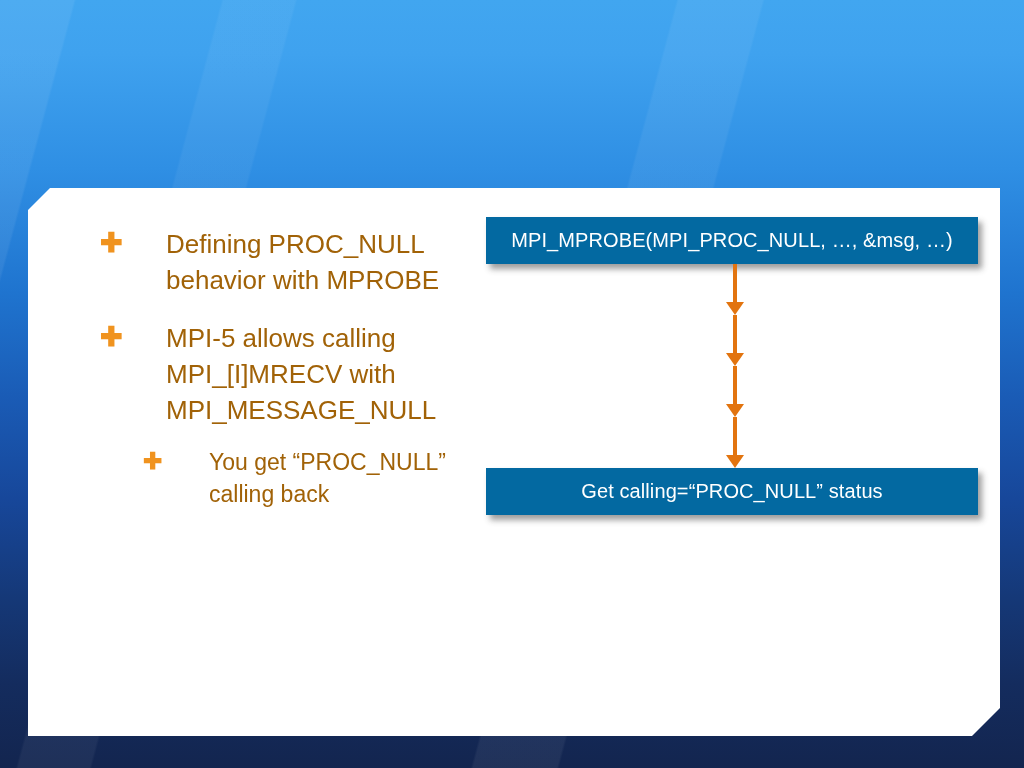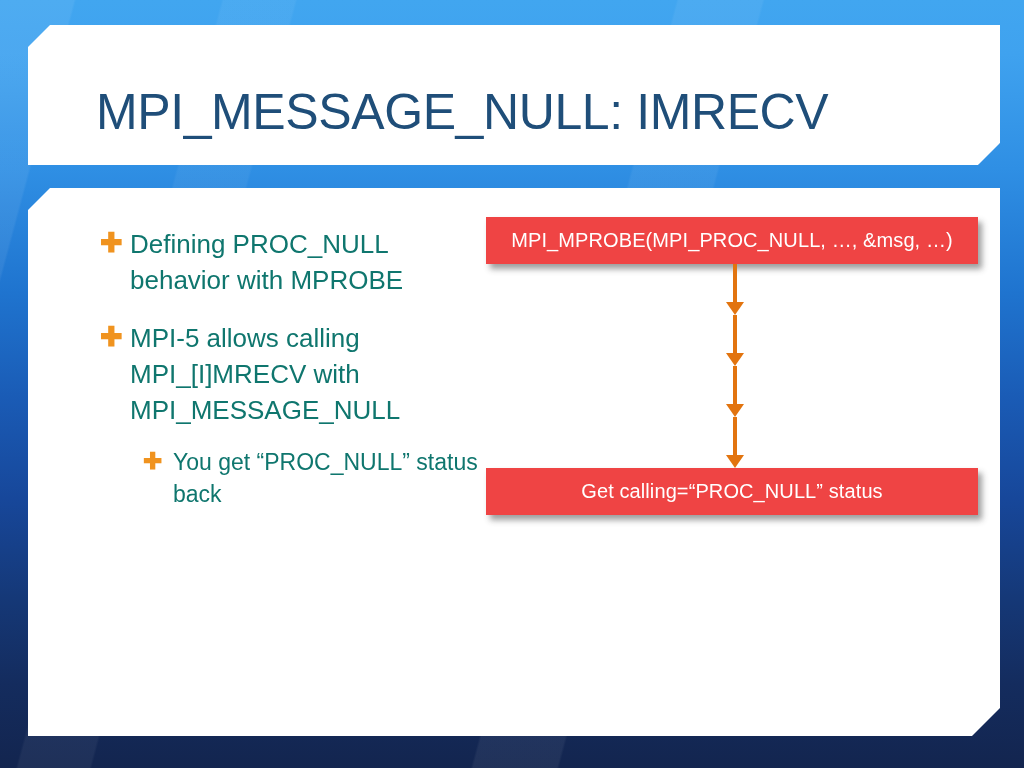--- a/index.html
+++ b/index.html
@@ -94,22 +94,23 @@
     width: 30px;
     color: #f0931f;
     font-size: 27px;
     line-height: 34px;
     font-weight: 700;
     text-align: left;
   }
   .bullet .btext {
     font-size: 26px;
     line-height: 36px;
-    color: #0f766e;
+    color: #a16207;
     font-weight: 400;
+    margin-left: 36px;
   }
   .bullet.level2 {
     margin-left: 43px;
     margin-top: -4px;
     margin-bottom: 14px;
   }
   .bullet.level2 .plus {
     width: 30px;
     font-size: 23px;
     line-height: 31px;
@@ -123,21 +124,21 @@
   .flow {
     position: absolute;
     left: 458px;
     top: 29px;
     width: 500px;
   }
   .flow-box {
     position: relative;
     width: 492px;
     height: 47px;
-    background: #ef4444;
+    background: #0369a1;
     box-shadow: 4px 5px 6px rgba(40, 40, 40, 0.45);
     display: flex;
     align-items: center;
     justify-content: center;
     color: #ffffff;
     font-size: 19px;
     font-weight: 400;
     letter-spacing: 0.1px;
     white-space: nowrap;
   }
@@ -165,41 +166,38 @@
     border-left: 9px solid transparent;
     border-right: 9px solid transparent;
     border-top: 13px solid #e2740f;
   }
 </style>
 </head>
 <body>
 
 <div class="slide">
 
-  <div class="title-card">
-    <div class="title-text">MPI_MESSAGE_NULL: IMRECV</div>
-  </div>
 
   <div class="body-card">
 
     <div class="bullets">
 
       <div class="bullet">
         <span class="plus">✚</span>
         <span class="btext">Defining PROC_NULL behavior with MPROBE</span>
       </div>
 
       <div class="bullet">
         <span class="plus">✚</span>
         <span class="btext">MPI-5 allows calling MPI_[I]MRECV with MPI_MESSAGE_NULL</span>
       </div>
 
       <div class="bullet level2">
         <span class="plus">✚</span>
-        <span class="btext">You get “PROC_NULL” status back</span>
+        <span class="btext">You get “PROC_NULL” calling back</span>
       </div>
 
     </div>
 
     <div class="flow">
 
       <div class="flow-box wide-text">
         <span>MPI_MPROBE(MPI_PROC_NULL, …, &amp;msg, …)</span>
       </div>
 

